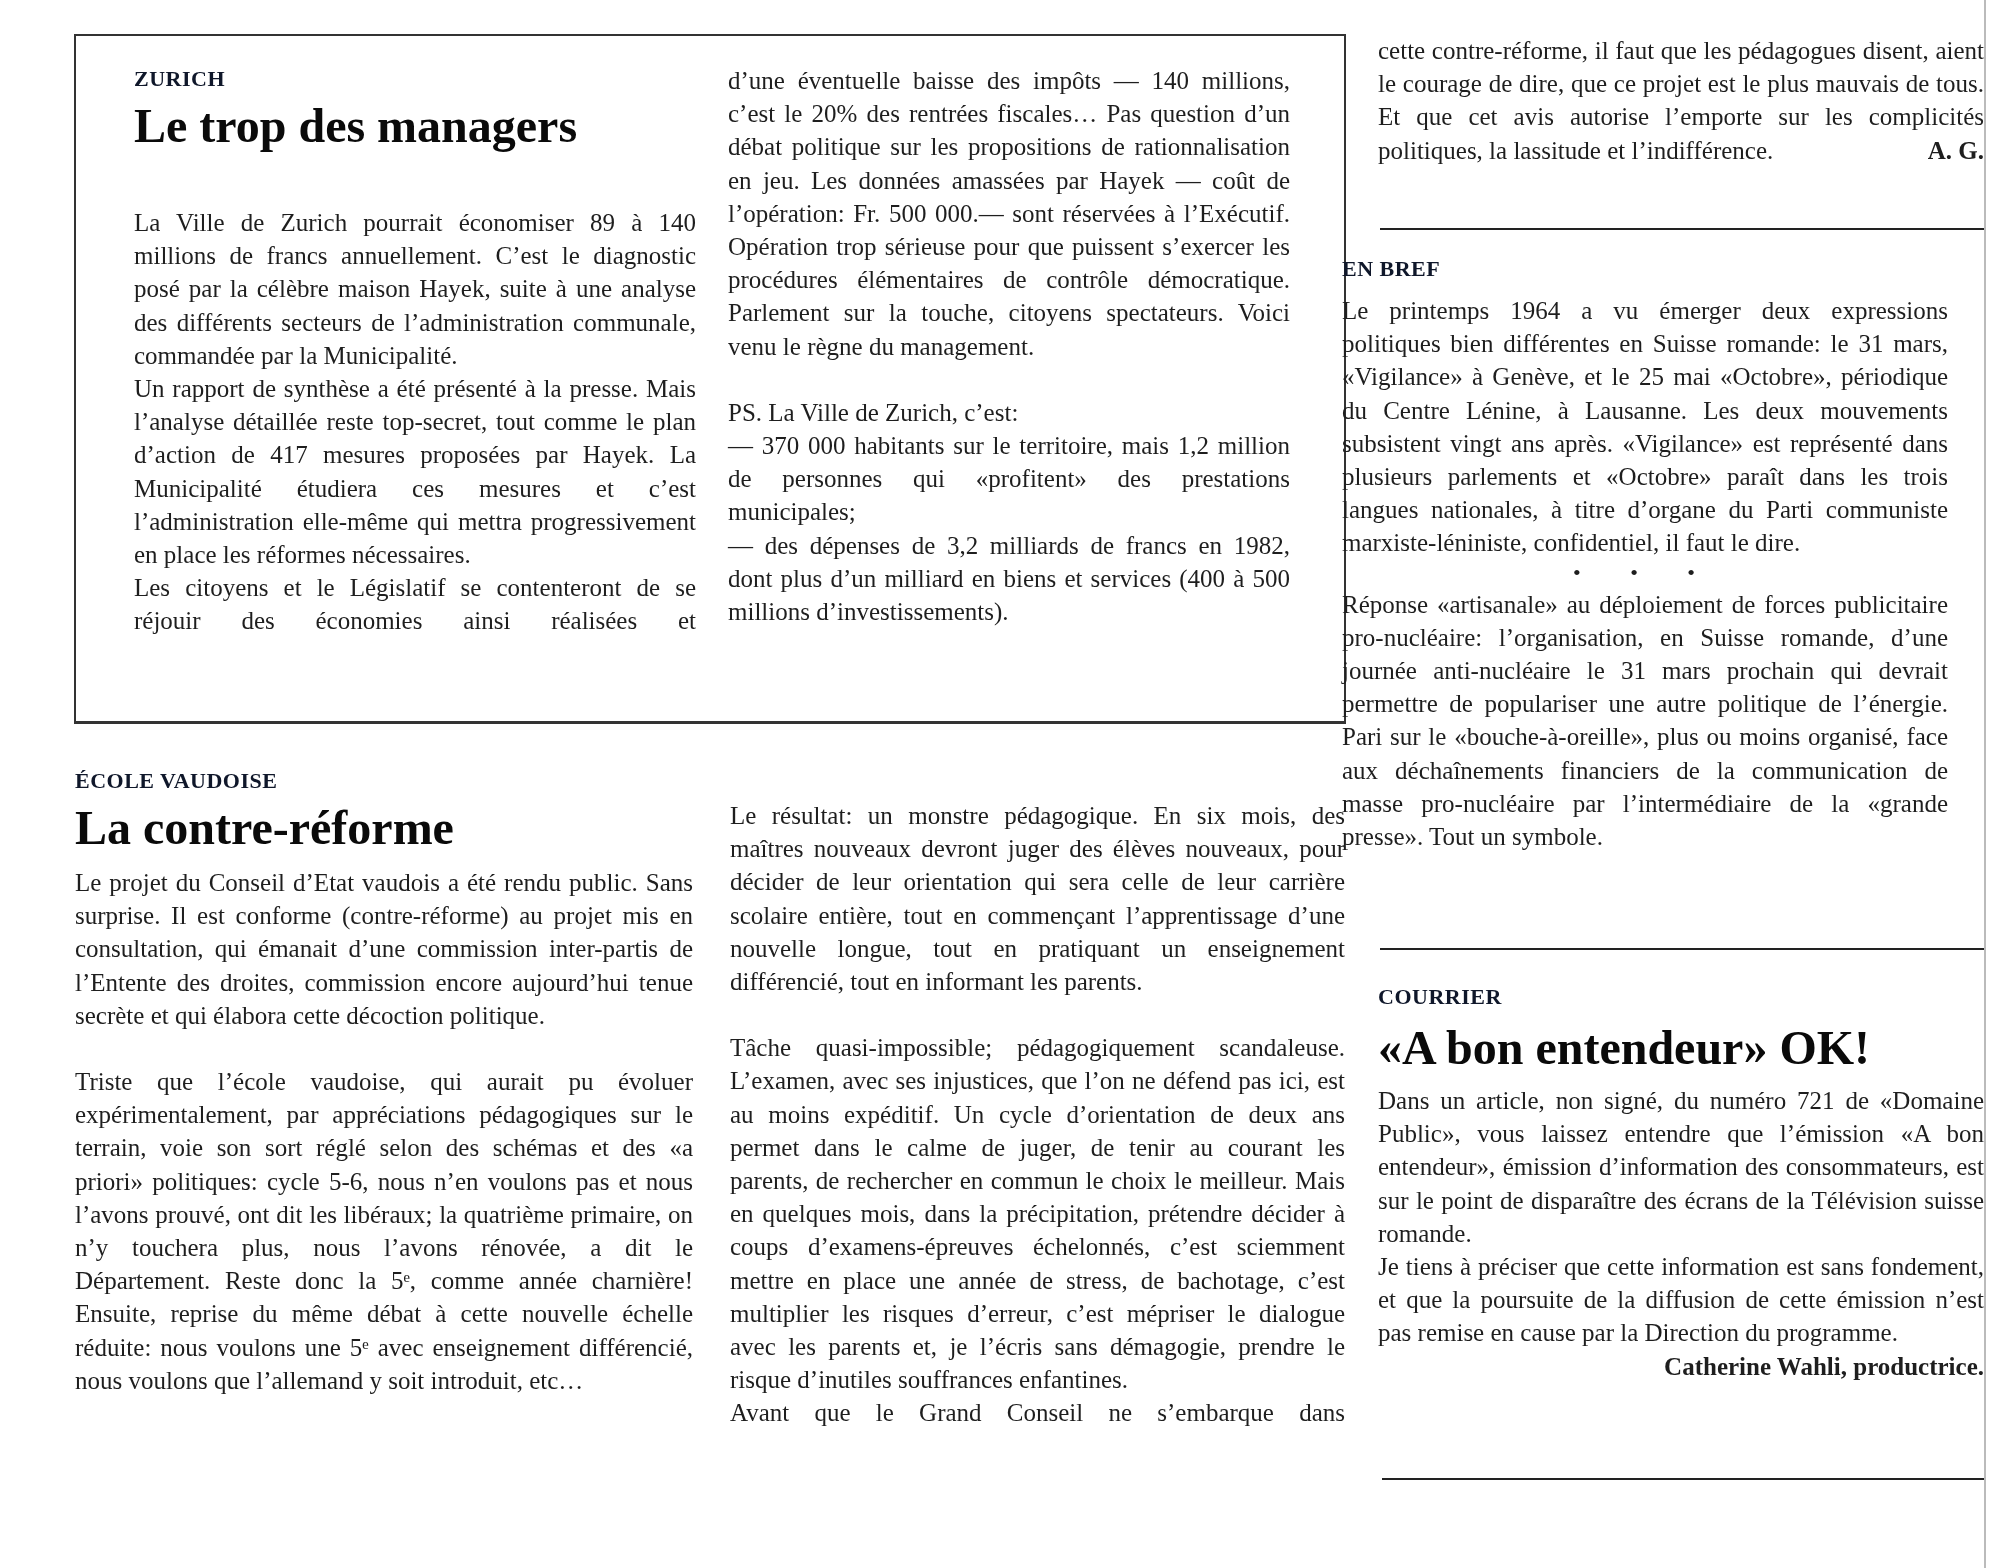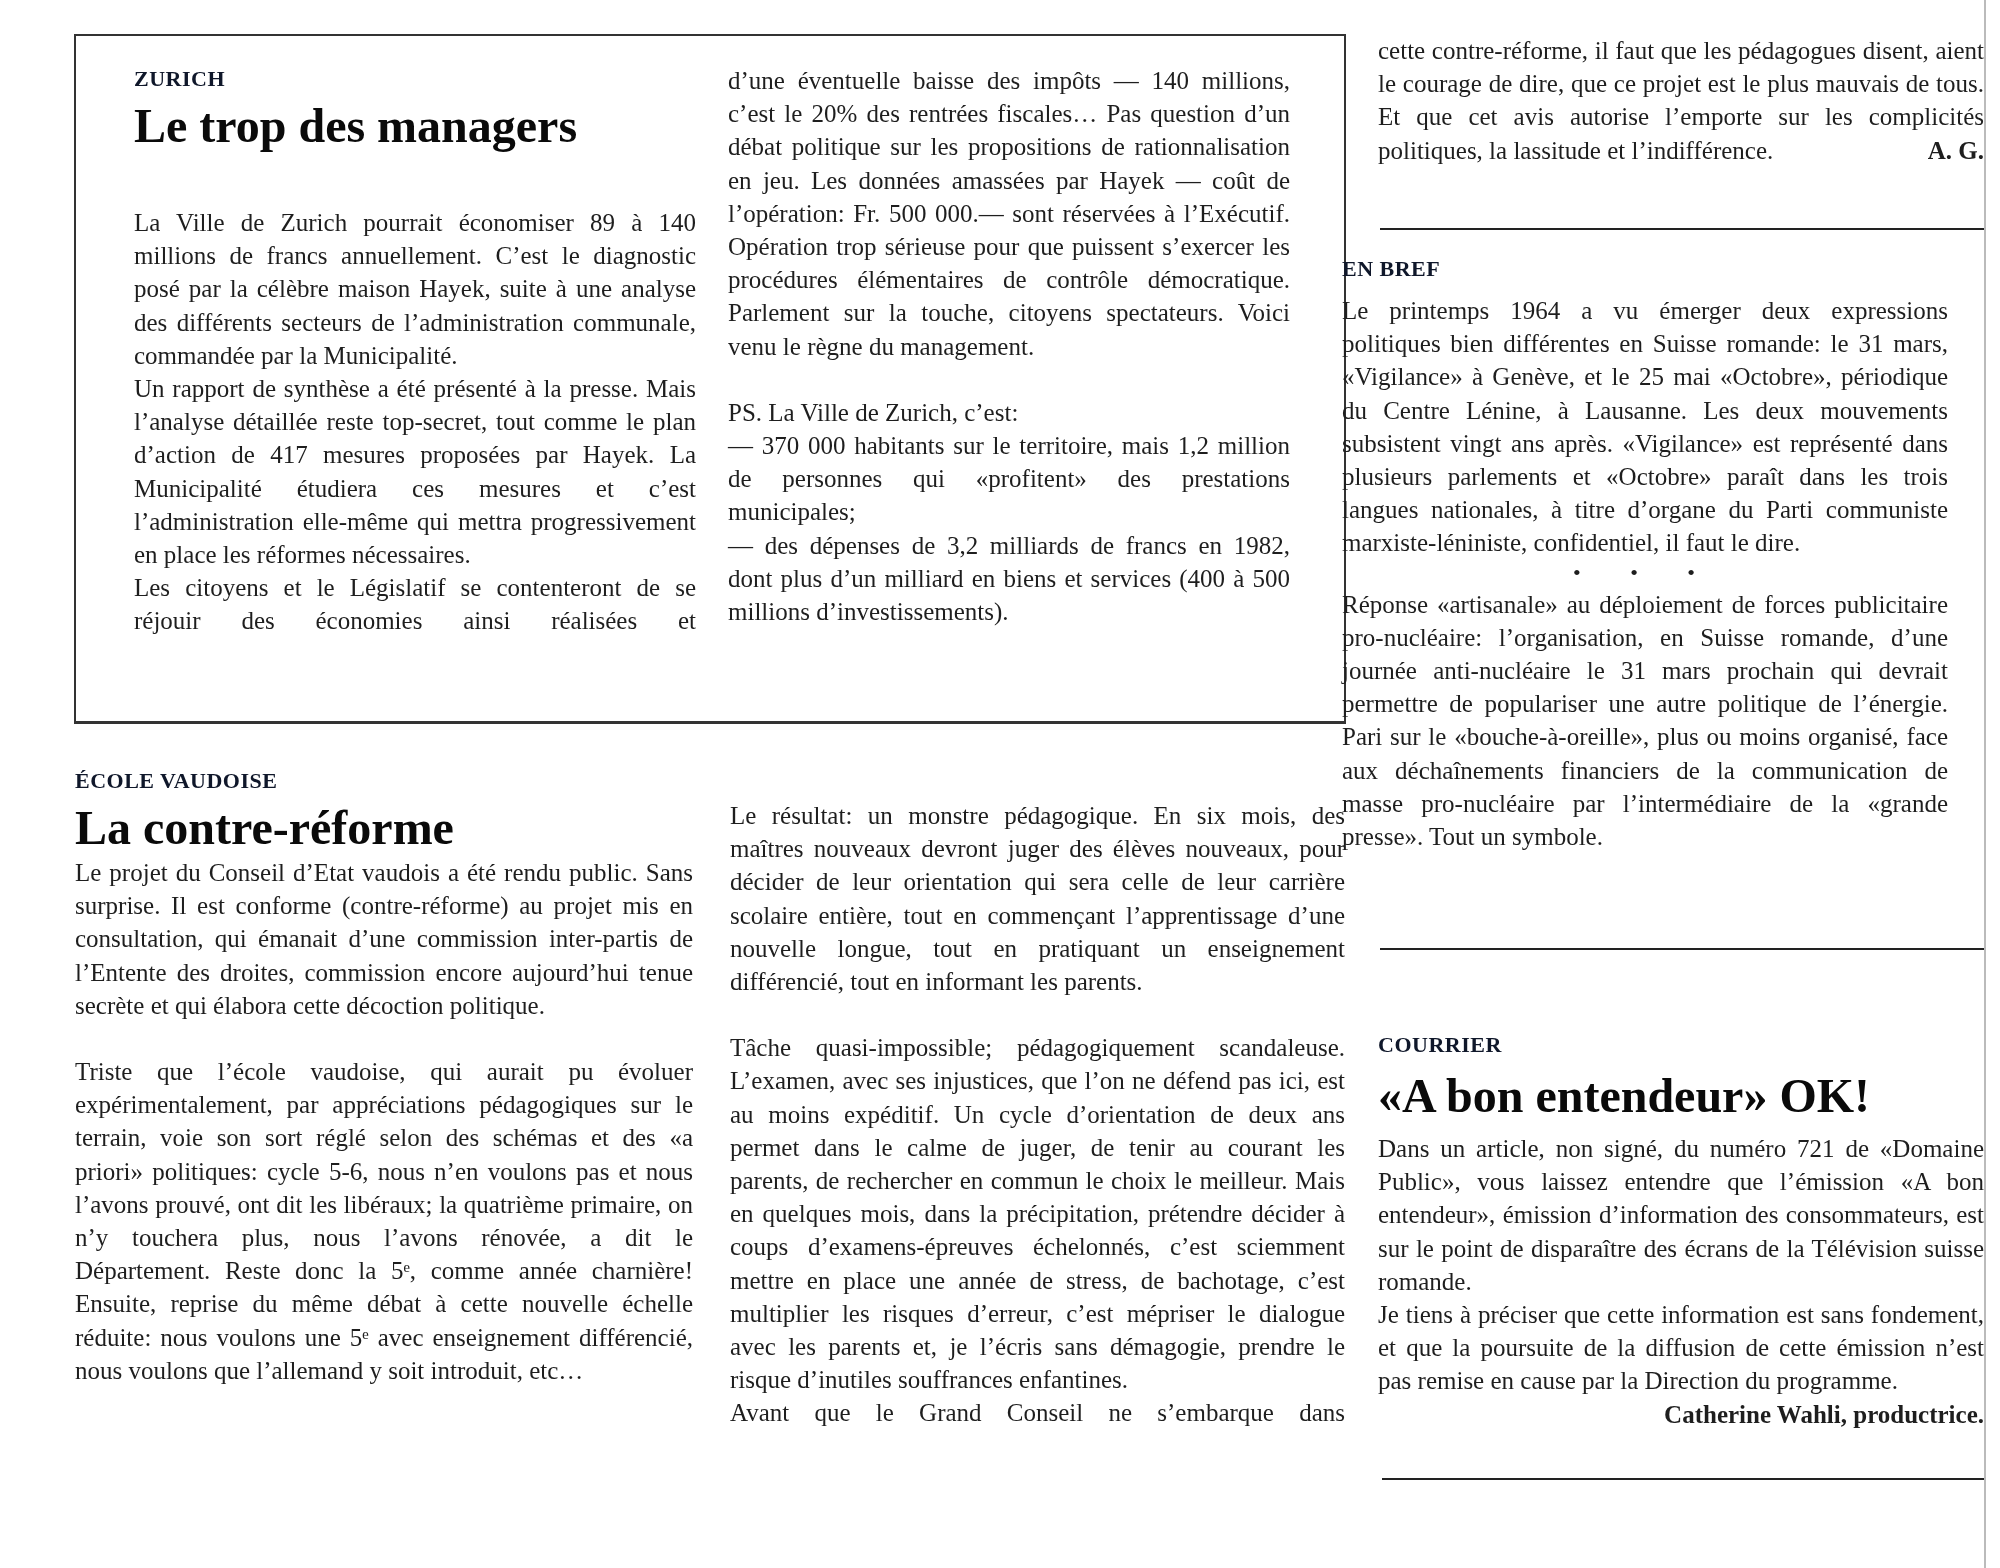--- a/index.html
+++ b/index.html
@@ -35,21 +35,21 @@
 <div class="col" style="left:728px; top:64px; width:562px;">
   <p>d’une éventuelle baisse des impôts — 140 millions, c’est le 20% des rentrées fiscales… Pas question d’un débat politique sur les propositions de rationnalisation en jeu. Les données amassées par Hayek — coût de l’opération: Fr. 500 000.— sont réservées à l’Exécutif. Opération trop sérieuse pour que puissent s’exercer les procédures élémentaires de contrôle démocratique. Parlement sur la touche, citoyens spectateurs. Voici venu le règne du management.</p>
   <div class="gap"></div>
   <p style="text-align:left;">PS. La Ville de Zurich, c’est:</p>
   <p>— 370 000 habitants sur le territoire, mais 1,2 million de personnes qui «profitent» des prestations municipales;</p>
   <p>— des dépenses de 3,2 milliards de francs en 1982, dont plus d’un milliard en biens et services (400 à 500 millions d’investissements).</p>
 </div>
 
 <div class="col" style="left:75px; top:766px; width:618px;">
   <div class="kicker" style="line-height:30px;">ÉCOLE VAUDOISE</div>
-  <h1 class="headline" style="margin-top:4px; margin-bottom:0;">La contre-réforme</h1>
+  <h1 class="headline" style="margin-top:4px; margin-bottom:10px;">La contre-réforme</h1>
   <p>Le projet du Conseil d’Etat vaudois a été rendu public. Sans surprise. Il est conforme (contre-réforme) au projet mis en consultation, qui émanait d’une commission inter-partis de l’Entente des droites, commission encore aujourd’hui tenue secrète et qui élabora cette décoction politique.</p>
   <div class="gap"></div>
   <p>Triste que l’école vaudoise, qui aurait pu évoluer expérimentalement, par appréciations pédagogiques sur le terrain, voie son sort réglé selon des schémas et des «a priori» politiques: cycle 5-6, nous n’en voulons pas et nous l’avons prouvé, ont dit les libéraux; la quatrième primaire, on n’y touchera plus, nous l’avons rénovée, a dit le Département. Reste donc la 5ᵉ, comme année charnière! Ensuite, reprise du même débat à cette nouvelle échelle réduite: nous voulons une 5ᵉ avec enseignement différencié, nous voulons que l’allemand y soit introduit, etc…</p>
 </div>
 
 <div class="col" style="left:730px; top:799px; width:615px;">
   <p>Le résultat: un monstre pédagogique. En six mois, des maîtres nouveaux devront juger des élèves nouveaux, pour décider de leur orientation qui sera celle de leur carrière scolaire entière, tout en commençant l’apprentissage d’une nouvelle longue, tout en pratiquant un enseignement différencié, tout en informant les parents.</p>
   <div class="gap"></div>
   <p>Tâche quasi-impossible; pédagogiquement scandaleuse. L’examen, avec ses injustices, que l’on ne défend pas ici, est au moins expéditif. Un cycle d’orientation de deux ans permet dans le calme de juger, de tenir au courant les parents, de rechercher en commun le choix le meilleur. Mais en quelques mois, dans la précipitation, prétendre décider à coups d’examens-épreuves échelonnés, c’est sciemment mettre en place une année de stress, de bachotage, c’est multiplier les risques d’erreur, c’est mépriser le dialogue avec les parents et, je l’écris sans démagogie, prendre le risque d’inutiles souffrances enfantines.</p>
   <p class="last-line">Avant que le Grand Conseil ne s’embarque dans</p>
@@ -65,21 +65,21 @@
 <div class="col" style="left:1342px; top:254px; width:606px;">
   <div class="kicker" style="line-height:30px; margin-bottom:10px;">EN BREF</div>
   <p>Le printemps 1964 a vu émerger deux expressions politiques bien différentes en Suisse romande: le 31 mars, «Vigilance» à Genève, et le 25 mai «Octobre», périodique du Centre Lénine, à Lausanne. Les deux mouvements subsistent vingt ans après. «Vigilance» est représenté dans plusieurs parlements et «Octobre» paraît dans les trois langues nationales, à titre d’organe du Parti communiste marxiste-léniniste, confidentiel, il faut le dire.</p>
   <div class="stars">• • •</div>
   <p>Réponse «artisanale» au déploiement de forces publicitaire pro-nucléaire: l’organisation, en Suisse romande, d’une journée anti-nucléaire le 31 mars prochain qui devrait permettre de populariser une autre politique de l’énergie. Pari sur le «bouche-à-oreille», plus ou moins organisé, face aux déchaînements financiers de la communication de masse pro-nucléaire par l’intermédiaire de la «grande presse». Tout un symbole.</p>
 </div>
 
 <div class="rule" style="left:1380px; top:948px; width:604px;"></div>
 
 <div class="col" style="left:1378px; top:982px; width:606px;">
-  <div class="kicker" style="line-height:30px;margin-top:48px;">COURRIER</div>
+  <div class="kicker" style="line-height:30px;">COURRIER</div>
   <h1 class="headline" style="margin-top:8px; margin-bottom:8px;">«A bon entendeur» OK!</h1>
   <p>Dans un article, non signé, du numéro 721 de «Domaine Public», vous laissez entendre que l’émission «A bon entendeur», émission d’information des consommateurs, est sur le point de disparaître des écrans de la Télévision suisse romande.</p>
   <p>Je tiens à préciser que cette information est sans fondement, et que la poursuite de la diffusion de cette émission n’est pas remise en cause par la Direction du programme.</p>
   <p class="sig">Catherine Wahli, productrice.</p>
 </div>
 
 <div class="rule" style="left:1382px; top:1478px; width:602px;"></div>
 
 <div class="right-edge"></div>
 

